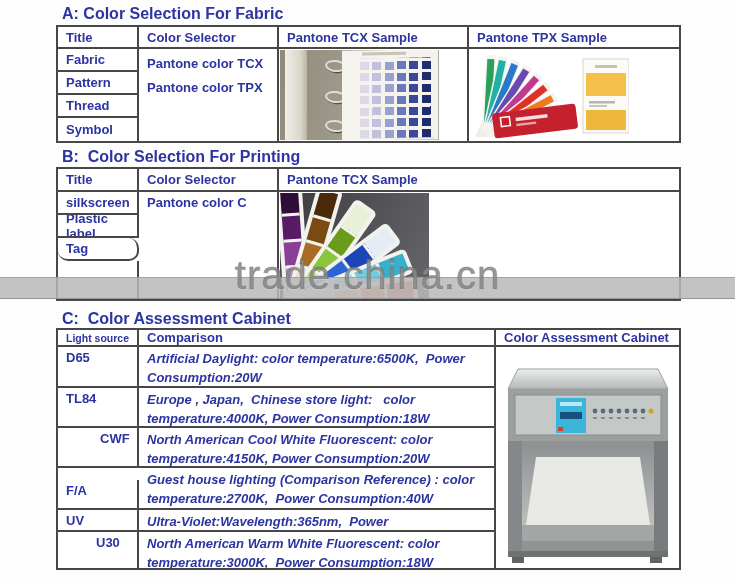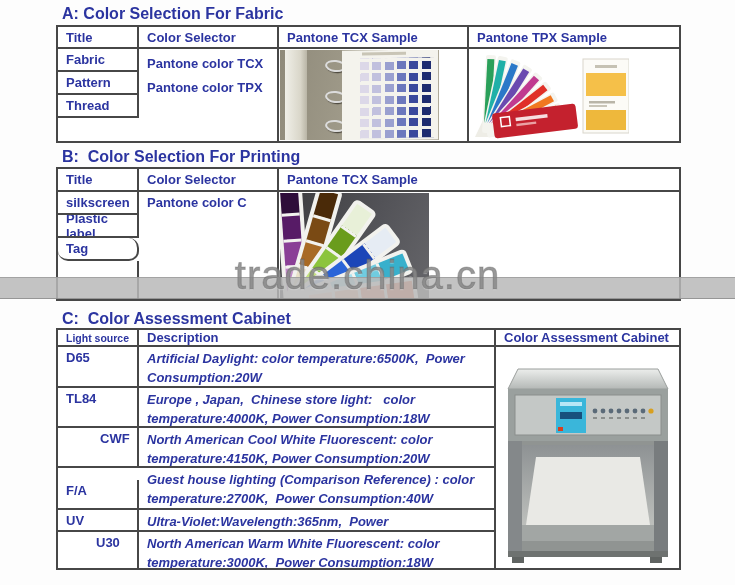--- a/index.html
+++ b/index.html
@@ -59,20 +59,21 @@
   <div class="tbl" style="left:56px;top:25px;width:625px;height:118px;
        grid-template-columns:81px 140px 190px 210px;grid-template-rows:22px 23px 23px 23px 23px;">
     <div class="cell br bb" style="grid-column:1;grid-row:1;">Title</div>
     <div class="cell br bb" style="grid-column:2;grid-row:1;">Color Selector</div>
     <div class="cell br bb" style="grid-column:3;grid-row:1;">Pantone TCX Sample</div>
     <div class="cell bb" style="grid-column:4;grid-row:1;">Pantone TPX Sample</div>
 
     <div class="cell br bb" style="grid-column:1;grid-row:2;">Fabric</div>
     <div class="cell br bb" style="grid-column:1;grid-row:3;">Pattern</div>
     <div class="cell br bb" style="grid-column:1;grid-row:4;text-align:center;">Thread</div>
+    <div class="cell br" style="grid-column:1;grid-row:5;">Symbol</div>
 
     <div class="cell br sel2" style="grid-column:2;grid-row:2 / span 4;">Pantone color TCX
 Pantone color TPX</div>
 
     <div class="cell br ph" style="grid-column:3;grid-row:2 / span 4;">
       <div class="binder">
         <div class="binder-edge"></div>
         <div class="binder-ring" style="top:10px;"></div>
         <div class="binder-ring" style="top:41px;"></div>
         <div class="binder-ring" style="top:70px;"></div>
@@ -270,21 +271,21 @@
   </div>
 
   <div class="wm-band"></div>
   <div class="wm-text">trade.china.cn</div>
 
   <div class="hd" style="left:62px;top:310px;">C:  Color Assessment Cabinet</div>
 
   <div class="tbl" style="left:56px;top:328px;width:625px;height:242px;
        grid-template-columns:81px 357px 183px;grid-template-rows:17px 41px 40px 40px 42px 22px 36px;">
     <div class="cell br bb small" style="grid-column:1;grid-row:1;">Light source</div>
-    <div class="cell br bb" style="grid-column:2;grid-row:1;">Description</div>
+    <div class="cell br bb" style="grid-column:2;grid-row:1;">Comparison</div>
     <div class="cell bb" style="grid-column:3;grid-row:1;">Color Assessment Cabinet</div>
 
     <div class="cell br bb top" style="grid-column:1;grid-row:2;">D65</div>
     <div class="cell br bb desc" style="grid-column:2;grid-row:2;">Artificial Daylight: color temperature:6500K,  Power Consumption:20W</div>
 
     <div class="cell br bb top" style="grid-column:1;grid-row:3;">TL84</div>
     <div class="cell br bb desc" style="grid-column:2;grid-row:3;">Europe , Japan,  Chinese store light:   color temperature:4000K, Power Consumption:18W</div>
 
     <div class="cell br bb top" style="grid-column:1;grid-row:4;padding-left:42px;">CWF</div>
     <div class="cell br bb desc" style="grid-column:2;grid-row:4;">North American Cool White Fluorescent: color temperature:4150K, Power Consumption:20W</div>

